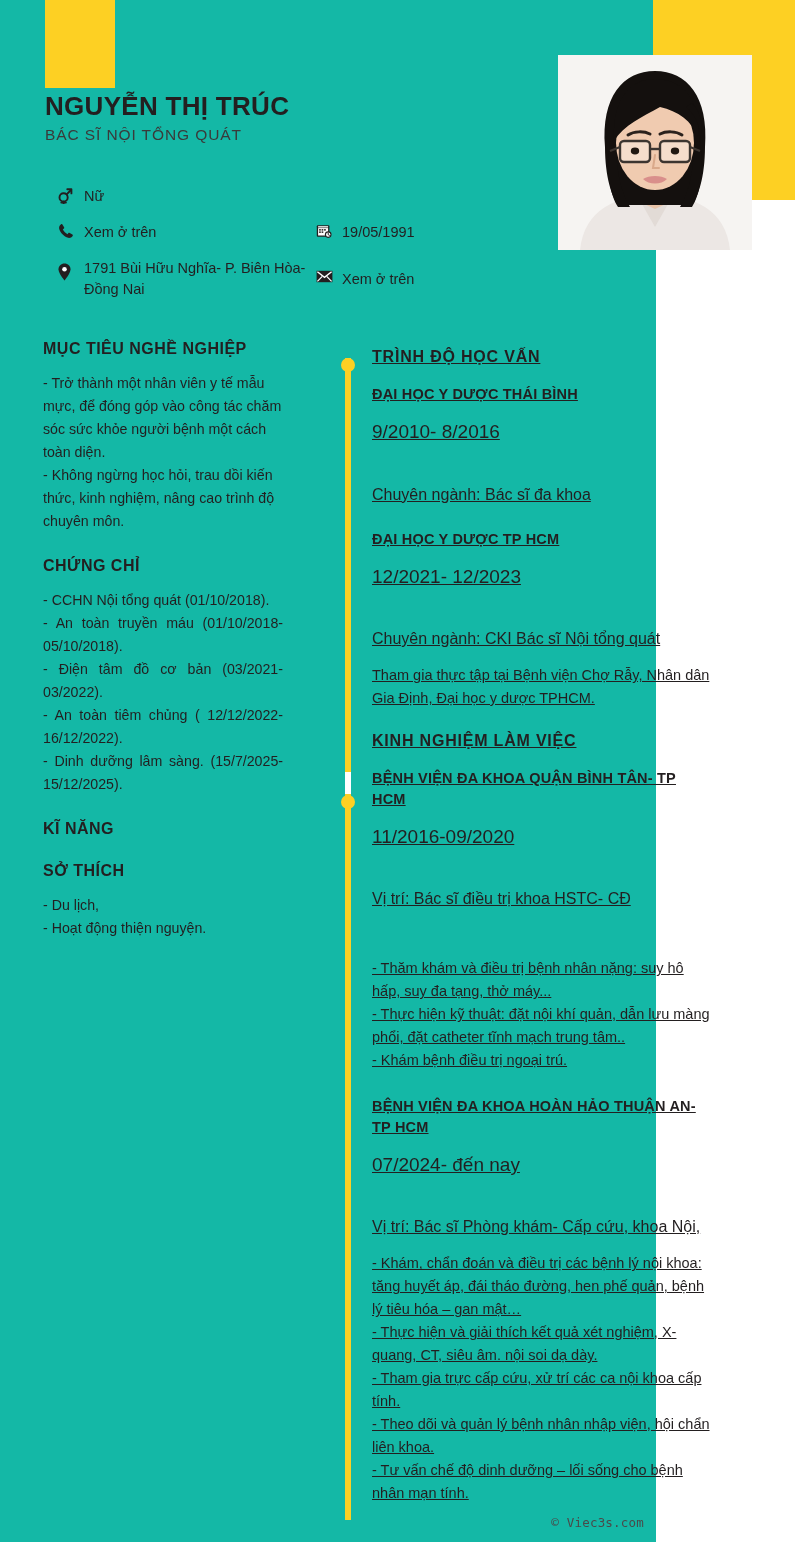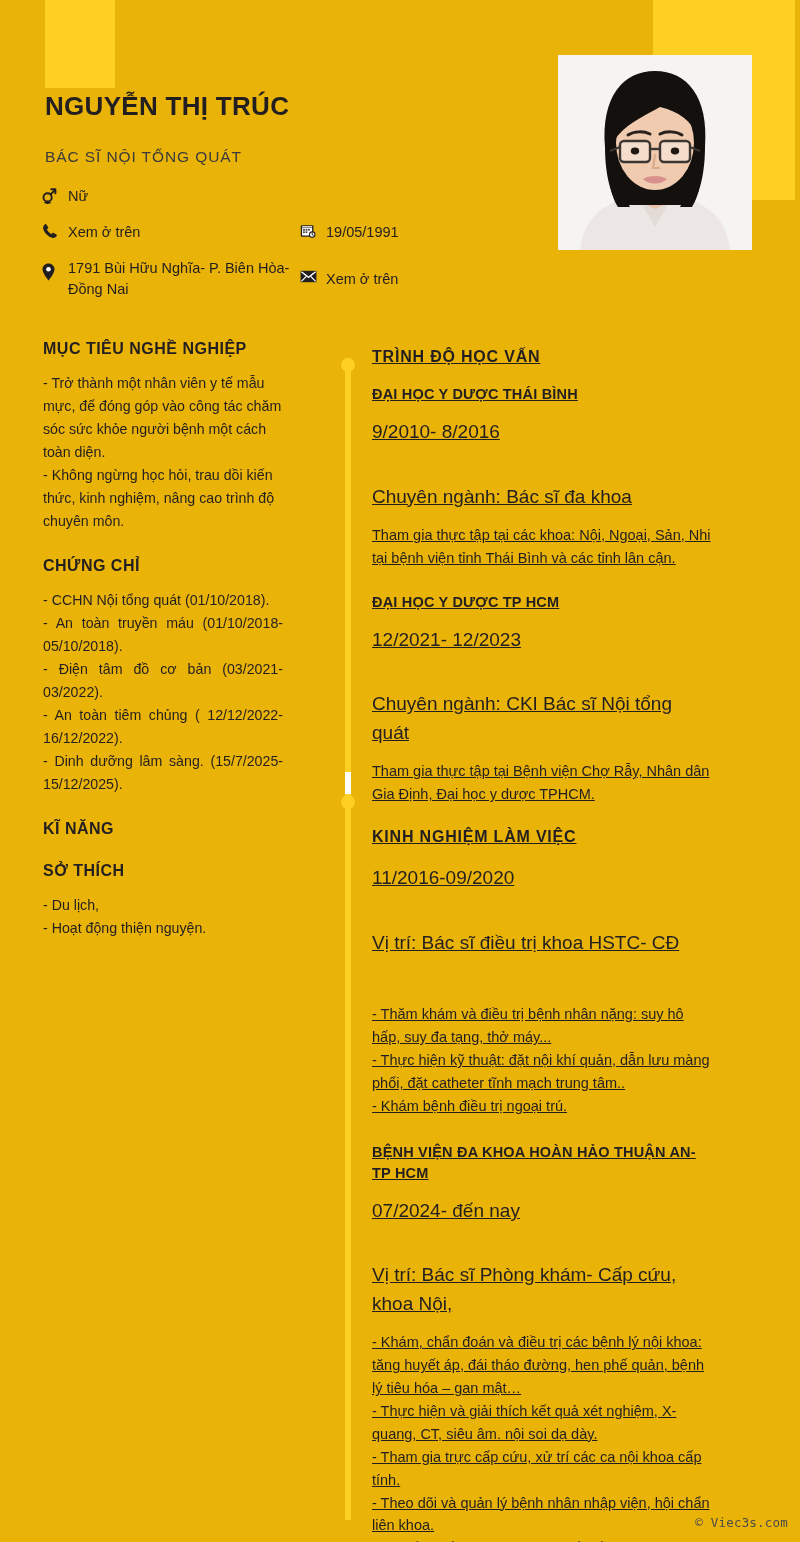--- a/index.html
+++ b/index.html
@@ -12,23 +12,23 @@
 
   body {
     font-family: "Liberation Sans", sans-serif;
     color: #231f20;
     position: relative;
     overflow: hidden;
   }
 
   .page {
     position: relative;
-    width: 800px;
+    width: 656px;
     height: 1542px;
-    background: #eab308;
+    background: #14b8a6;
   }
 
   
   .deco-yellow-left {
     position: absolute;
     left: 45px;
     top: 0;
     width: 70px;
     height: 88px;
     background: #FDD023;
@@ -70,31 +70,31 @@
     width: 470px;
   }
   .name {
     font-size: 26px;
     font-weight: bold;
     letter-spacing: 0.3px;
     color: #231f20;
     line-height: 1.12;
   }
   .job-title {
-    margin-top: 27px;
+    margin-top: 5px;
     font-size: 15.5px;
     letter-spacing: 0.9px;
     color: #3a3a3a;
     font-weight: normal;
   }
 
   
   .contact {
     position: absolute;
-    left: 42px;
+    left: 58px;
     top: 186px;
     width: 600px;
   }
   .crow {
     display: flex;
     align-items: flex-start;
     margin-bottom: 14px;
   }
   .ccol {
     display: flex;
@@ -196,21 +196,21 @@
     color: #231f20;
     margin-bottom: 13px;
   }
   .entry-date {
     font-size: 19px;
     line-height: 1.5;
     margin-bottom: 13px;
     color: #231f20;
   }
   .entry-role {
-    font-size: 19px;
+    font-size: 16px;
     line-height: 1.5;
     margin-bottom: 13px;
     color: #231f20;
     margin-top: 36px;
   }
   .entry-desc {
     font-size: 14.5px;
     line-height: 1.58;
     color: #231f20;
   }
@@ -388,35 +388,35 @@
 
     <div class="col-right">
 
       <div class="right-section">
         <div class="sec-h right-h">TRÌNH ĐỘ HỌC VẤN</div>
 
         <div class="entry">
           <div class="entry-title">ĐẠI HỌC Y DƯỢC THÁI BÌNH</div>
           <div class="entry-date">9/2010- 8/2016</div>
           <div class="entry-role">Chuyên ngành: Bác sĩ đa khoa</div>
-          <div class="entry-desc" style="white-space:pre-line;">Tham gia thực tập tại các khoa: Nội, Ngoại, Sản, Nhi tại bệnh viện tỉnh Thái Bình và các tỉnh lân cận.</div>
         </div>
 
         <div class="entry">
           <div class="entry-title">ĐẠI HỌC Y DƯỢC TP HCM</div>
           <div class="entry-date">12/2021- 12/2023</div>
           <div class="entry-role">Chuyên ngành: CKI Bác sĩ Nội tổng quát</div>
           <div class="entry-desc" style="white-space:pre-line;">Tham gia thực tập tại Bệnh viện Chợ Rẫy, Nhân dân Gia Định, Đại học y dược TPHCM.</div>
         </div>
       </div>
 
       <div class="right-section" style="margin-top:18px;">
         <div class="sec-h right-h">KINH NGHIỆM LÀM VIỆC</div>
 
         <div class="entry">
+          <div class="entry-title">BỆNH VIỆN ĐA KHOA QUẬN BÌNH TÂN- TP HCM</div>
           <div class="entry-date">11/2016-09/2020</div>
           <div class="entry-role">Vị trí: Bác sĩ điều trị khoa HSTC- CĐ</div>
           <div class="entry-desc" style="white-space:pre-line;margin-top:46px;">- Thăm khám và điều trị bệnh nhân nặng: suy hô hấp, suy đa tạng, thở máy...
 - Thực hiện kỹ thuật: đặt nội khí quản, dẫn lưu màng phổi, đặt catheter tĩnh mạch trung tâm..
 - Khám bệnh điều trị ngoại trú.</div>
         </div>
 
         <div class="entry" style="margin-top:24px;">
           <div class="entry-title">BỆNH VIỆN ĐA KHOA HOÀN HẢO THUẬN AN- TP HCM</div>
           <div class="entry-date">07/2024- đến nay</div>

